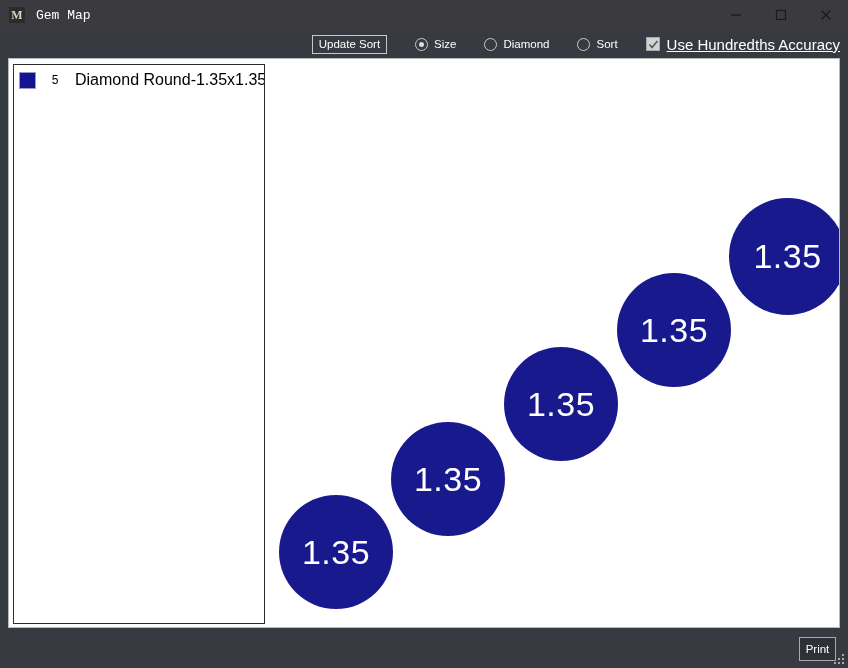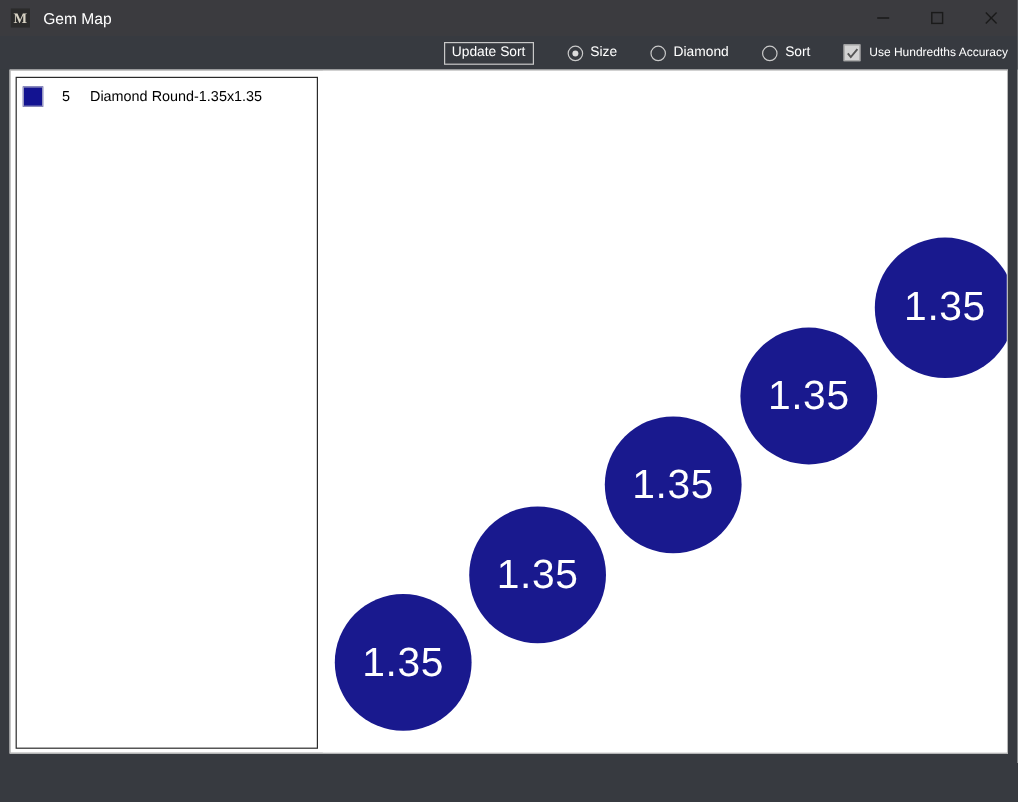--- a/index.html
+++ b/index.html
@@ -42,21 +42,21 @@
     line-height: 16px;
     text-align: center;
     font-family: "Liberation Serif", serif;
     font-weight: bold;
     flex: none;
   }
   #app-title {
     margin-left: 11px;
     color: #ffffff;
     font-size: 13px;
-    font-family: Liberation Sans, sans-serif;
+    font-family: Liberation Mono, monospace;
   }
   .win-btns {
     position: absolute;
     right: 0; top: 0;
     height: 30px;
     display: flex;
   }
   .win-btn {
     width: 45px;
     height: 30px;
@@ -131,23 +131,24 @@
     width: 14px; height: 14px;
     background: #d3d3d3;
     border: 1px solid #a8a8a8;
     position: relative;
     flex: none;
     box-sizing: border-box;
   }
   .check-mark svg { position: absolute; left: 1px; top: 1px; }
   .check-label {
     color: #ffffff;
-    font-size: 10px;
+    font-size: 15px;
     margin-left: 7px;
     white-space: nowrap;
+    text-decoration: underline;
   }
 
   
   #client-area {
     position: absolute;
     left: 8px;
     top: 58px;
     width: 832px;
     height: 570px;
     background: #ffffff;
@@ -183,21 +184,21 @@
   }
   .legend-count {
     width: 28px;
     text-align: center;
     font-size: 12px;
     color: #000000;
     margin-left: 5px;
     flex: none;
   }
   .legend-name {
-    font-size: 12px;
+    font-size: 16px;
     color: #000000;
     margin-left: 6px;
     white-space: nowrap;
   }
 
   
   #gem-canvas {
     position: absolute;
     left: 260px;
     top: 0px;
@@ -335,14 +336,27 @@
         <div class="gem-circle" style="left: 348px; top: 214px; width: 114px; height: 114px; background: rgb(25, 25, 142); color: rgb(255, 255, 255);">
           <span>1.35</span>
         </div>
         <div class="gem-circle" style="left: 460px; top: 139px; width: 117px; height: 117px; background: rgb(25, 25, 142); color: rgb(255, 255, 255);">
           <span>1.35</span>
         </div>
       </div>
 
   </div>
 
+  <div id="bottom-bar">
+    <div id="print-button">Print</div>
+    <svg id="resize-grip" viewBox="0 0 13 13">
+      <g fill="#a9a9a9">
+        <rect x="9" y="1" width="2" height="2"></rect>
+        <rect x="9" y="5" width="2" height="2"></rect>
+          <rect x="5" y="5" width="2" height="2"></rect>
+        <rect x="9" y="9" width="2" height="2"></rect>
+          <rect x="5" y="9" width="2" height="2"></rect>
+          <rect x="1" y="9" width="2" height="2"></rect>
+      </g>
+    </svg>
+  </div>
 
 </div>
 
 </body></html>

